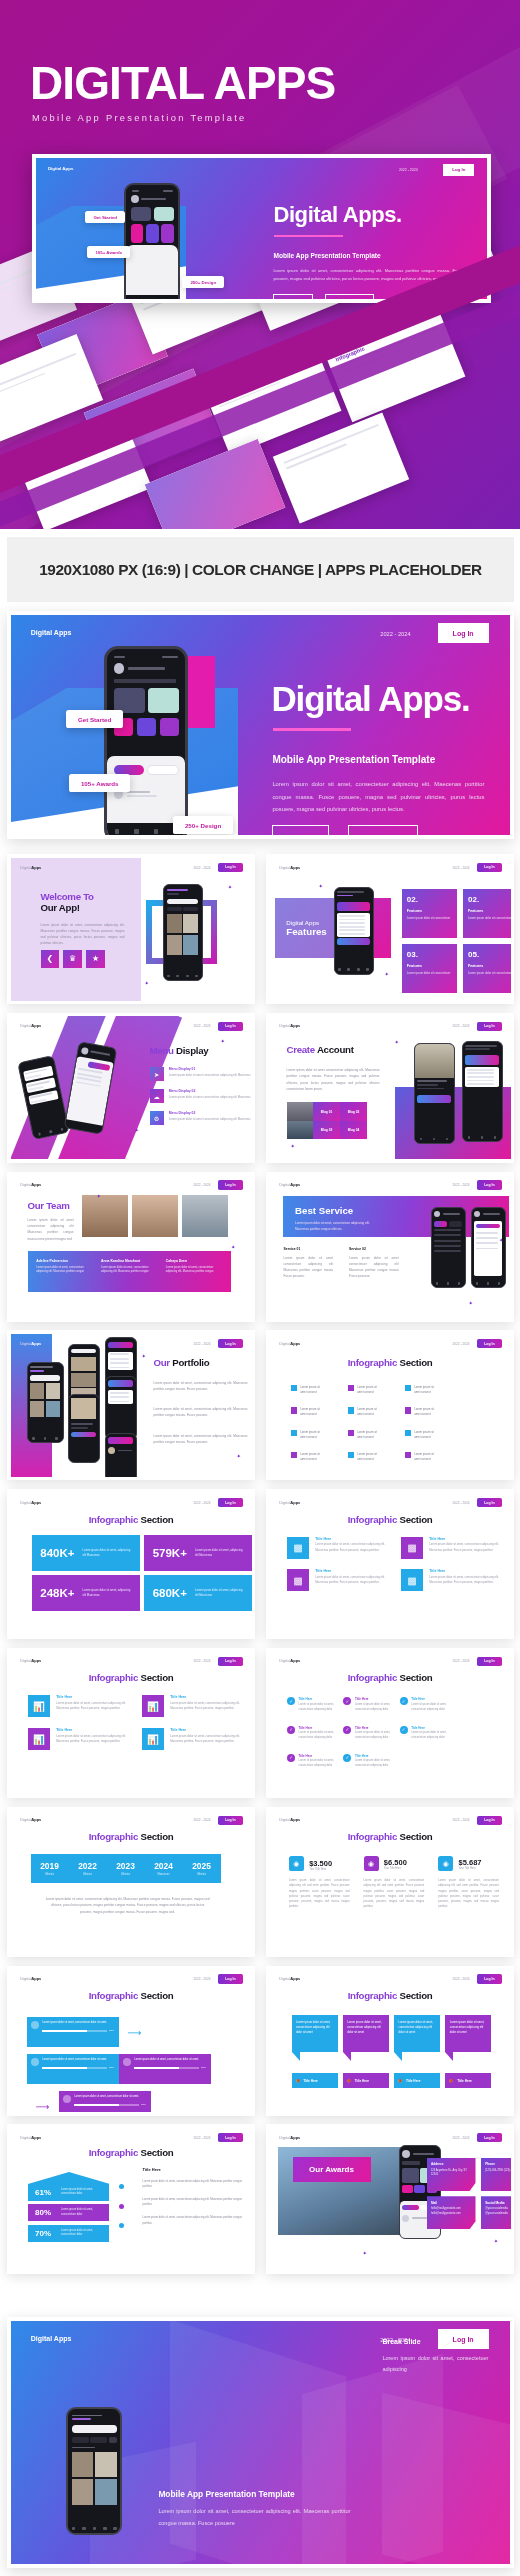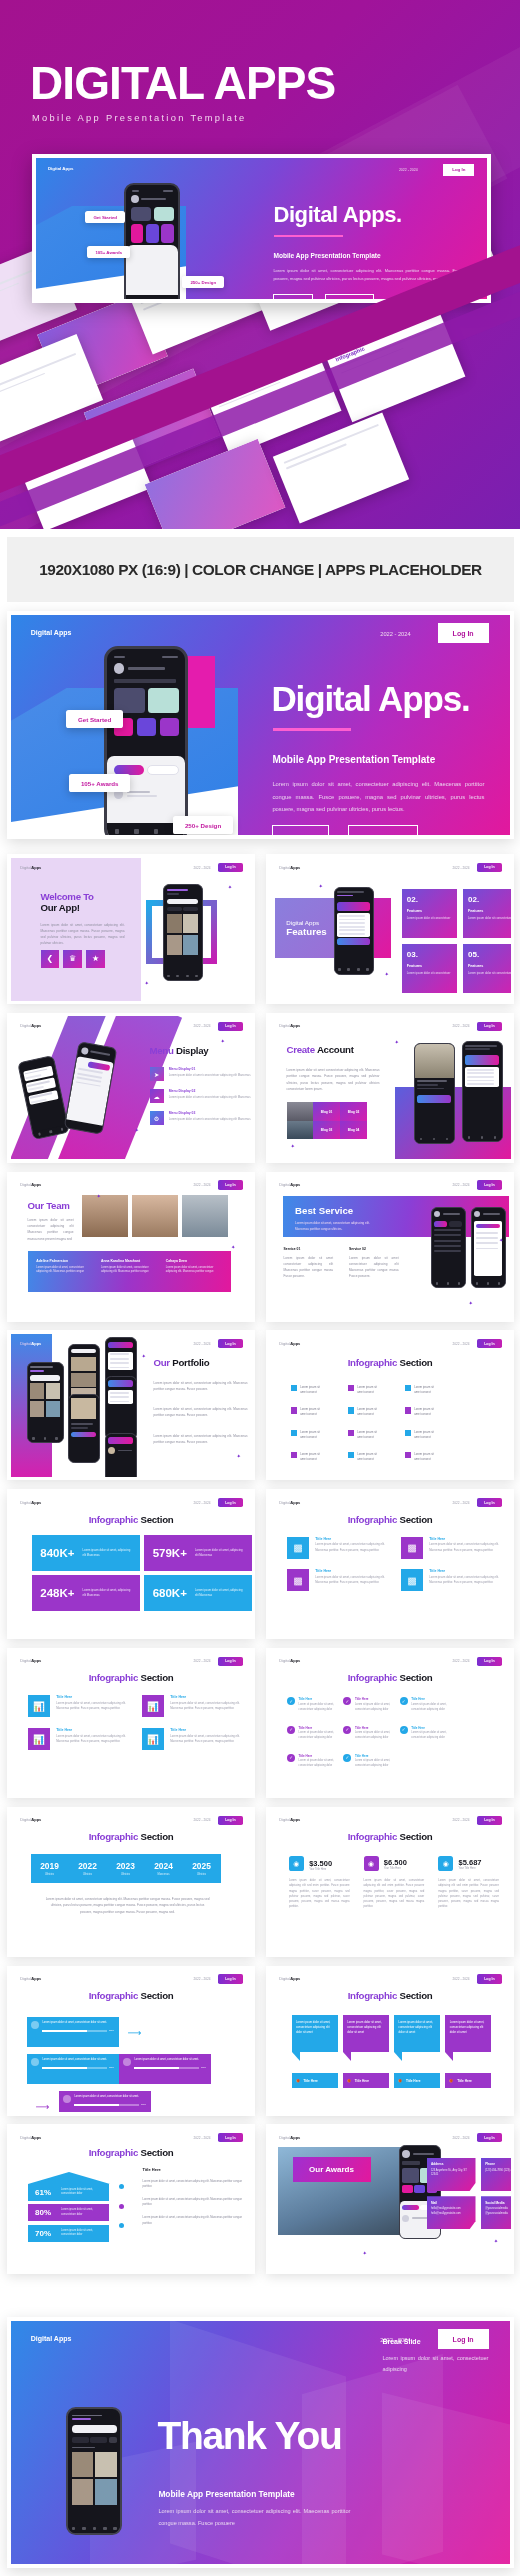--- a/index.html
+++ b/index.html
@@ -1431,20 +1431,19 @@
           <div style="width:48%;height:25.6px;background:#7a9ab0"></div>
         </div>
       <div class="ph-nav" style="height:9.7px">
           <div class="ph-ni" style="width:3.5px;height:3.5px"></div>
           <div class="ph-ni" style="width:3.5px;height:3.5px"></div>
           <div class="ph-ni" style="width:3.5px;height:3.5px"></div>
           <div class="ph-ni" style="width:3.5px;height:3.5px"></div>
           <div class="ph-ni" style="width:3.5px;height:3.5px"></div>
         </div>
     </div>
-    <div class="th-h">Thank You</div>
     <div class="th-s">Mobile App Presentation Template</div>
     <div class="th-p">Lorem ipsum dolor sit amet, consectetuer adipiscing elit. Maecenas porttitor congue massa. Fusce posuere</div>
     <div class="th-bt">Break Slide</div>
     <div class="th-bp">Lorem ipsum dolor sit amet, consectetuer adipiscing</div>
   </div>
 </div>
 
 
 </body></html>

